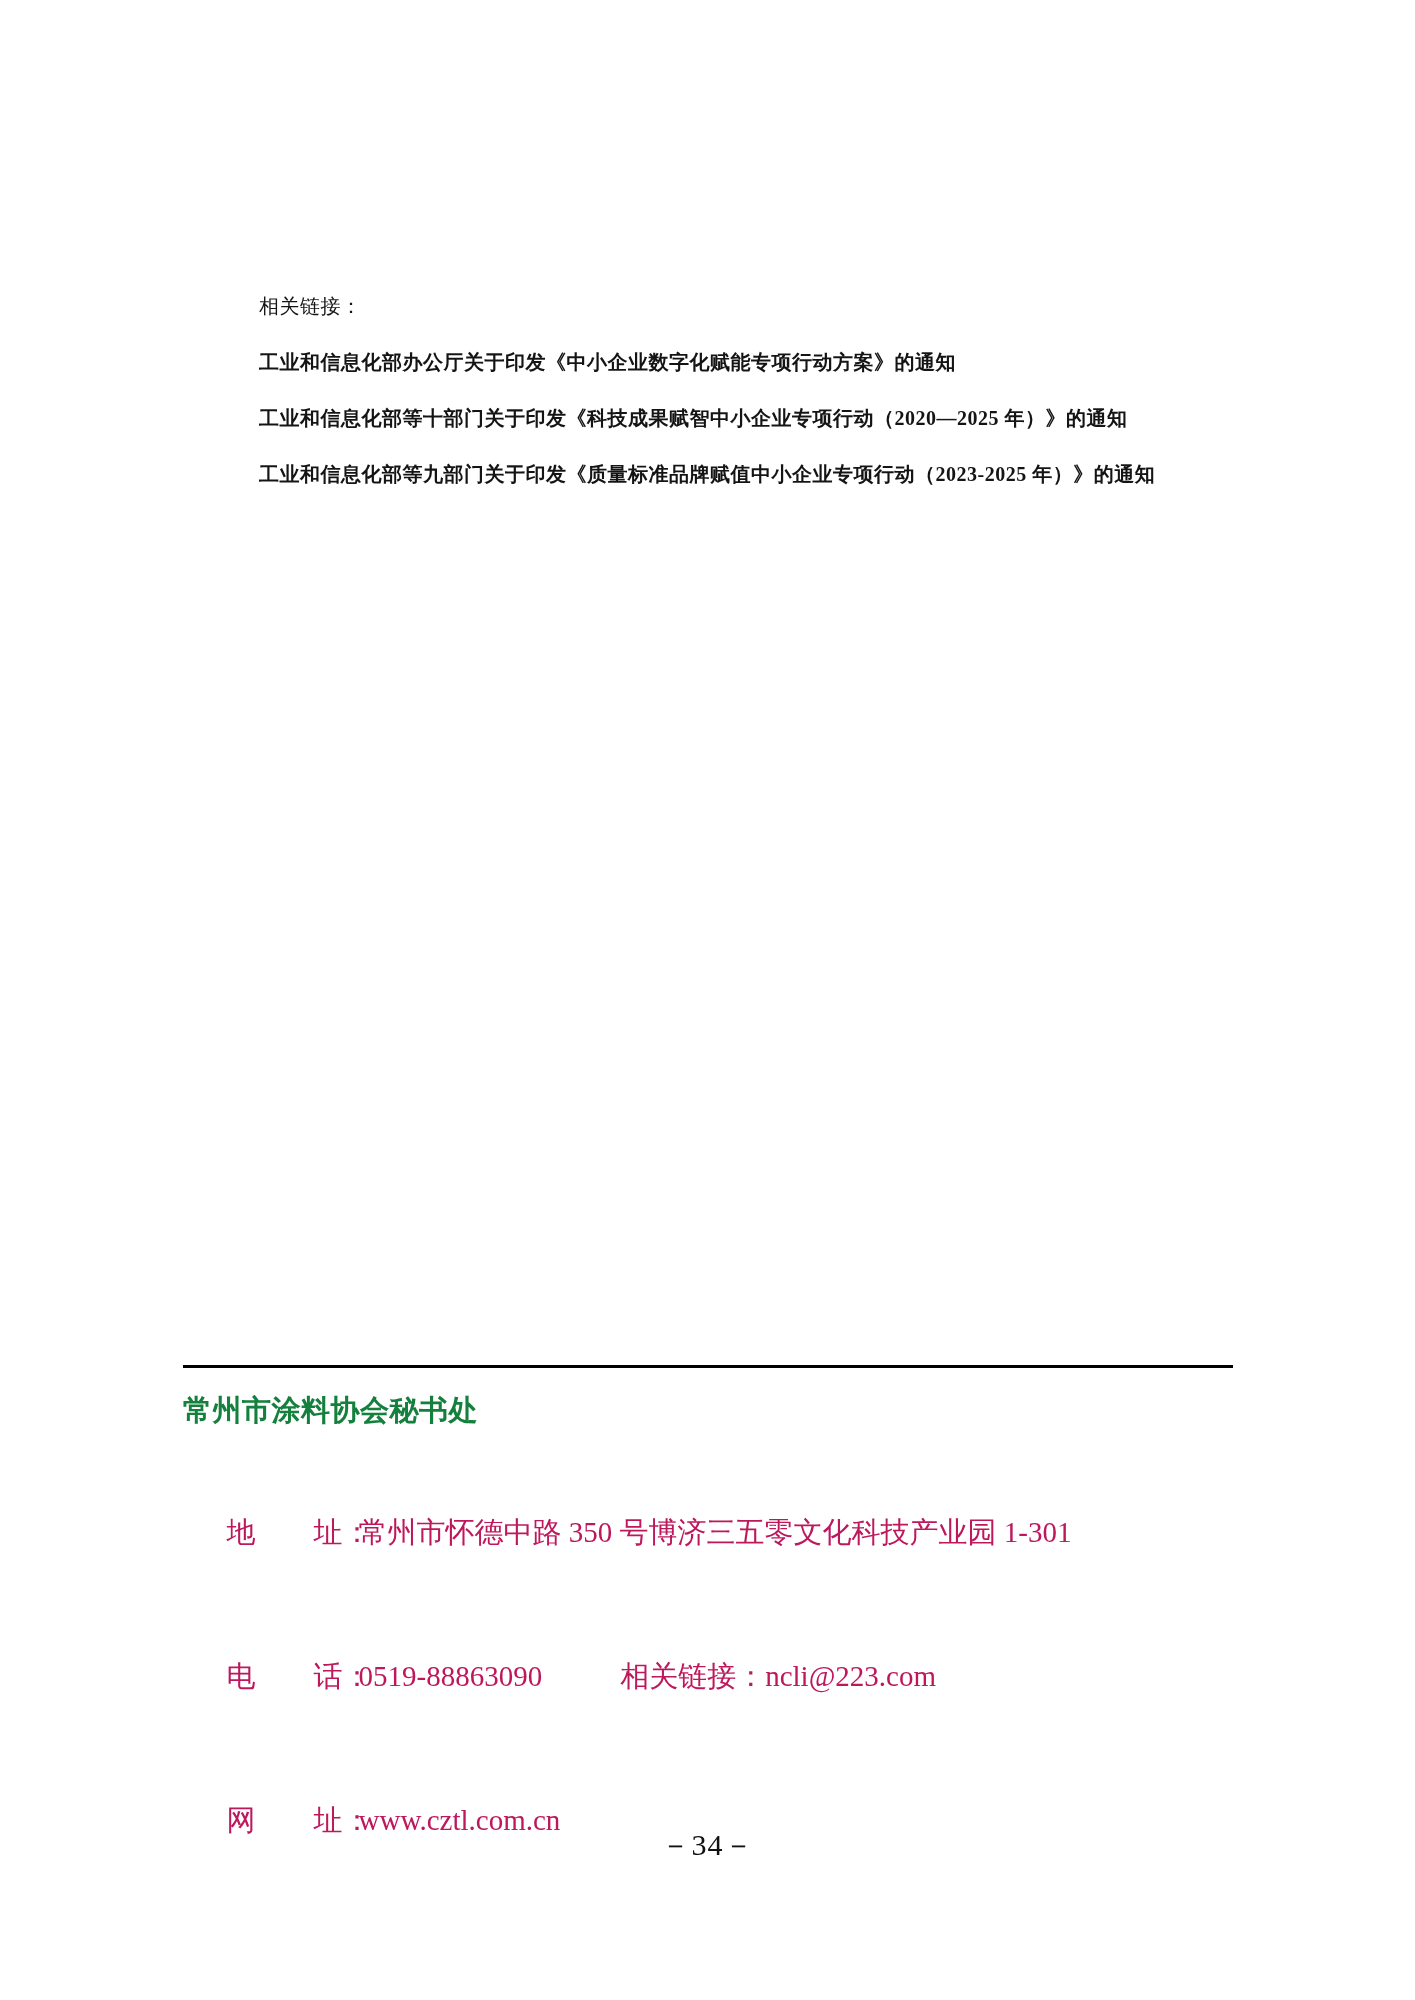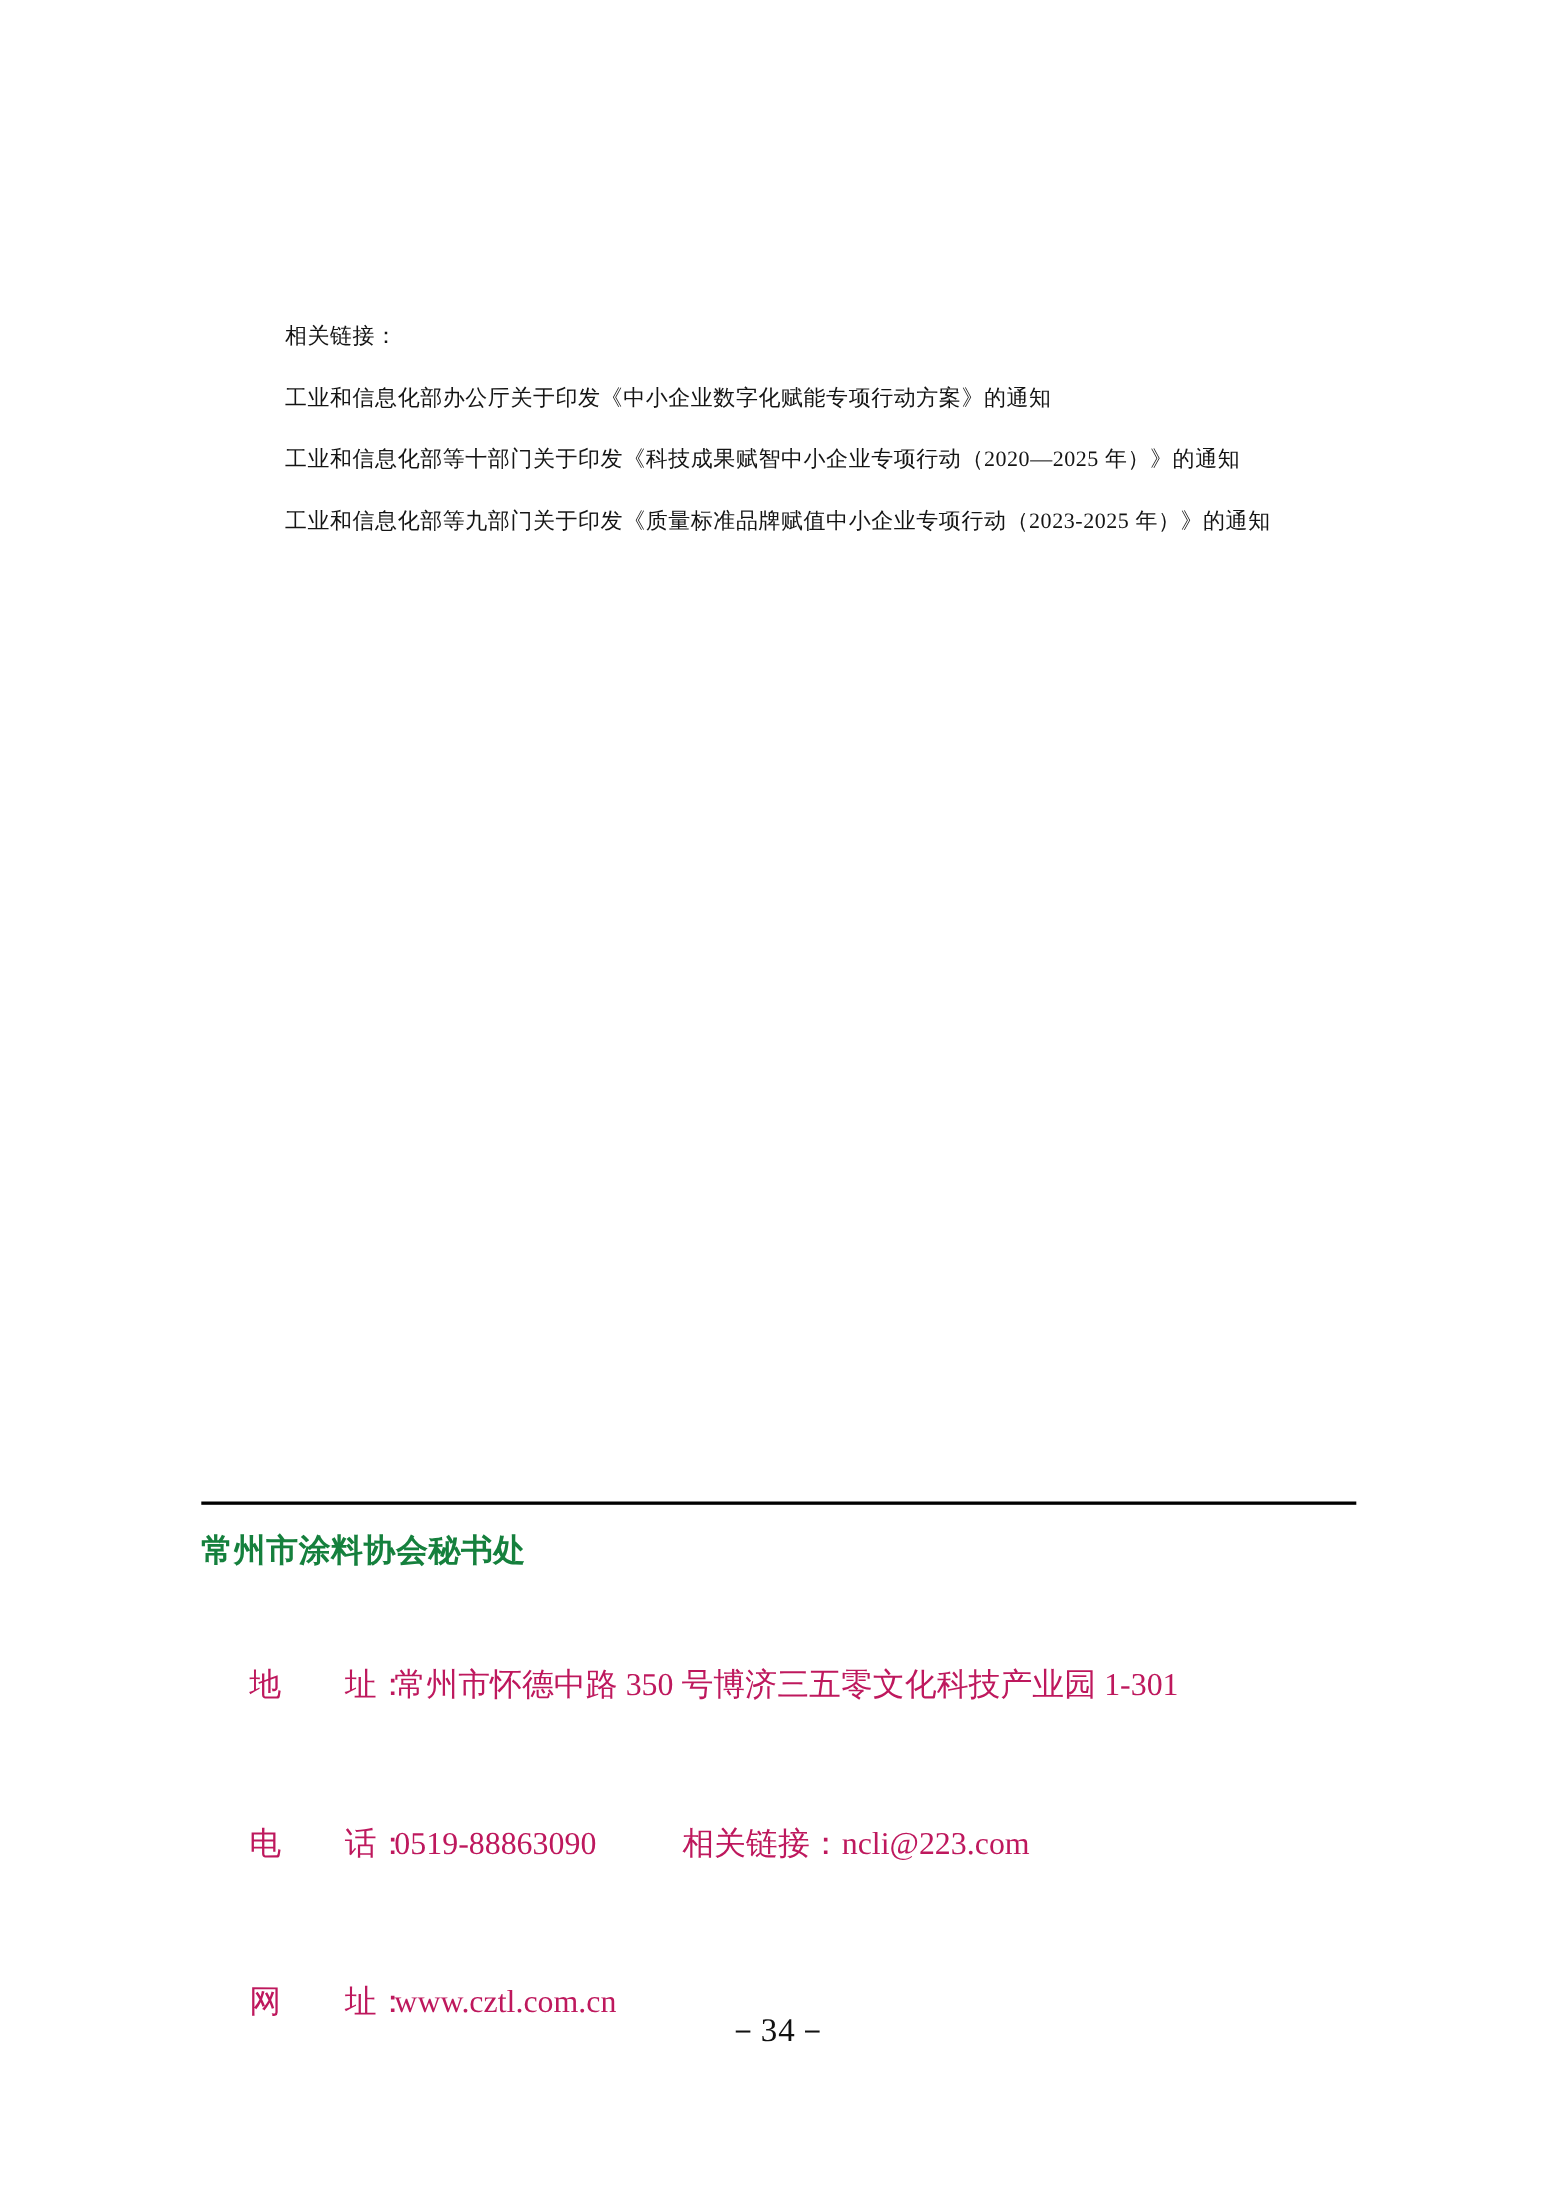--- a/index.html
+++ b/index.html
@@ -34,20 +34,21 @@
     font-size: 20px;
     line-height: 56px;
     letter-spacing: 0.5px;
     text-align: justify;
     margin: 0 0 0 16px;
     text-indent: 60px;
     color: #141414;
   }
   .para + .para {
     margin-top: 0px;
+    font-weight: bold;
   }
   .footer-block {
     position: absolute;
     left: 183px;
     top: 1365px;
     width: 1050px;
   }
   .footer-rule {
     width: 1050px;
     height: 3px;

